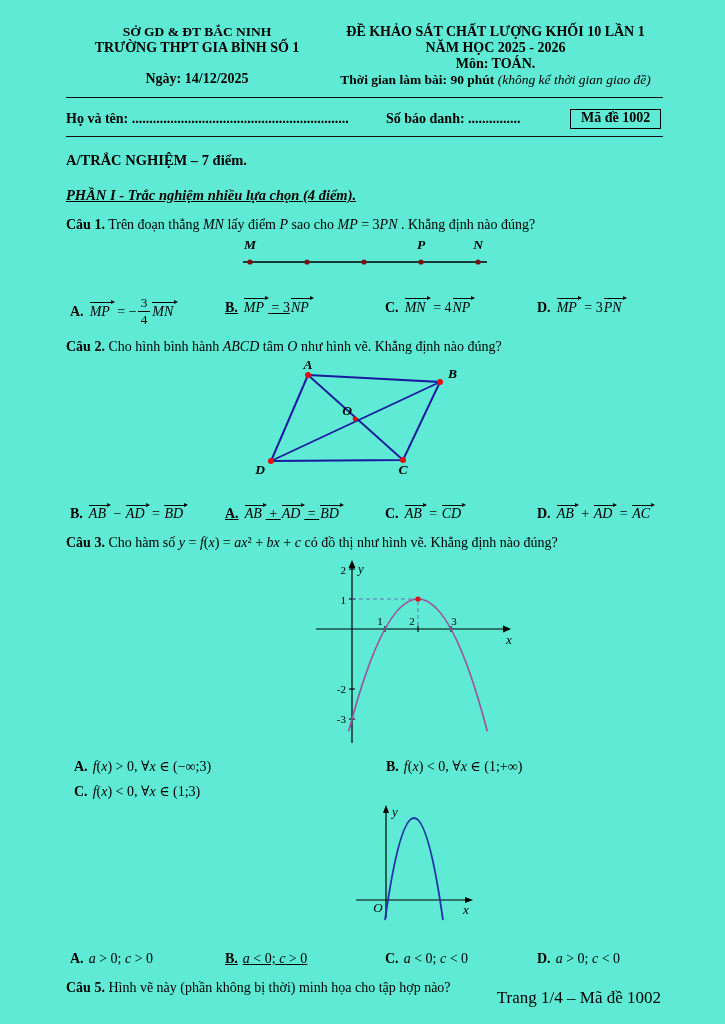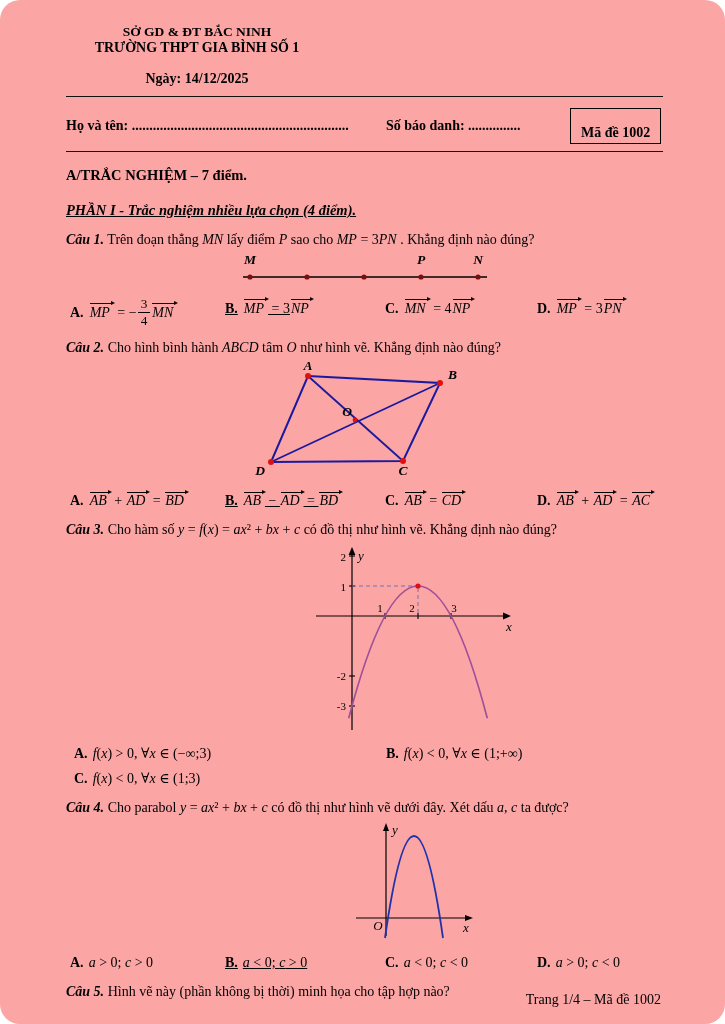--- a/index.html
+++ b/index.html
@@ -1,86 +1,94 @@
 <!DOCTYPE html>
 <html><head>
 <meta charset="utf-8">
 <style>
   * { margin:0; padding:0; box-sizing:border-box; }
   html,body { background:#fff; }
   body { width:725px; height:1024px; font-family:"Liberation Serif","DejaVu Serif",serif; color:#000; }
-  .page { position:relative; width:725px; height:1024px; padding:24px 62px 20px 66px; overflow:hidden; background:#fca5a5;border-radius:20px; }
+  .page { position:relative; width:725px; height:1024px; padding:24px 62px 20px 66px; overflow:hidden; background:#5eead4; }
 
   .b { font-weight:bold; }
   .i { font-style:italic; }
 
   .header { display:flex; }
   .h-left { width:262px; text-align:center; }
   .h-right { flex:1; text-align:center; }
   .h-left .l1 { font-size:13.5px; }
   .h-left .l2 { font-size:14px; }
   .h-left .date { font-size:14px; margin-top:15px; }
   .h-right .l1, .h-right .l2, .h-right .l3 { font-size:14px; }
   .h-right .l4 { font-size:13.5px; }
 
   .rule { border-top:1.6px solid #111; }
   .rule1 { margin-top:9px; }
   .rule2 { margin-top:7px; }
 
   .info-row { display:flex; align-items:center; margin-top:11px; font-size:14px; }
   .name { width:320px; overflow:hidden; white-space:nowrap; }
   .sbd  { width:168px; overflow:hidden; white-space:nowrap; }
-  .code-box { margin-left:16px; border:1.7px solid #000; padding:16px 10px 2px 10px; font-size:14px; white-space:nowrap; }
+  .code-box { margin-left:16px; border:1.7px solid #000; padding:0 10px 2px 10px; font-size:14px; white-space:nowrap; }
 
   .sec-a  { margin-top:15px; font-size:14.5px; }
   .sec-p1 { margin-top:18px; font-size:14.5px; text-decoration:underline; }
 
   .qline { margin-top:12px; font-size:14px; line-height:1.35; }
-  .q-label { font-weight:bold;font-style:italic; }
+  .q-label { font-weight:bold; }
   .mi { font-style:italic; }
 
   .fig-c { text-align:center; }
   .fig1 { margin-top:2px; }
   .fig2 { margin-top:2px; }
   .fig3 { margin:4px 0 0 246px; }
   .fig4 { margin:2px 0 0 282px; }
 
-  .opt-row { display:flex; margin-top:7px; padding-left:4px; font-size:14px; align-items:flex-start; }
+  .opt-row { display:flex; margin-top:21px; padding-left:4px; font-size:14px; align-items:flex-start; }
   .opt-row .opt:nth-child(1){ width:155px; }
   .opt-row .opt:nth-child(2){ width:160px;text-decoration:underline; }
   .opt-row .opt:nth-child(3){ width:152px; }
   .opt-row .opt:nth-child(4){ flex:1; }
   .opt-grid { display:grid; grid-template-columns:312px 1fr; row-gap:8px; margin-top:7px; padding-left:8px; font-size:14px; }
   .opt-label { font-weight:bold; padding-right:5px; }
 
   .vec { display:inline-block; position:relative; font-style:italic; padding:5px 4px 0 1px; line-height:1.05; }
   .vec::before { content:""; position:absolute; left:1px; right:3px; top:2.5px; border-top:1.2px solid #000; }
   .vec::after  { content:""; position:absolute; right:-1px; top:0.2px; width:0; height:0;
                  border-top:2.8px solid transparent; border-bottom:2.8px solid transparent; border-left:4.5px solid #000; }
 
   .frac { display:inline-block; vertical-align:-0.65em; text-align:center; line-height:1; font-size:0.95em; margin:0 1px; }
   .fnum { display:block; padding:0 3px 1.5px; border-bottom:1.1px solid #000; }
   .fden { display:block; padding-top:1.5px; }
 
   .svg-lbl { font-family:"Liberation Serif",serif; font-size:13.5px; font-weight:bold; font-style:italic; }
   .svg-ax  { font-family:"Liberation Serif",serif; font-size:13px; font-style:italic; }
   .svg-num { font-family:"Liberation Serif",serif; font-size:11px; }
 
-  .footer { position:absolute; right:64px; bottom:16px; font-size:14px;font-family:Liberation Serif, serif; }
+  .footer { position:absolute; right:64px; bottom:16px; font-size:17px;font-family:Liberation Serif, serif; }
 </style>
 </head>
 <body>
 
 <div class="page">
 
   <div class="header">
     <div class="h-left">
       <div class="l1 b">SỞ GD &amp; ĐT BẮC NINH</div>
       <div class="l2 b">TRƯỜNG THPT GIA BÌNH SỐ 1</div>
       <div class="date b">Ngày: 14/12/2025</div>
+    </div>
+    <div class="h-right">
+      <div class="l1 b">ĐỀ KHẢO SÁT CHẤT LƯỢNG KHỐI 10 LẦN 1</div>
+      <div class="l2 b">NĂM HỌC 2025 - 2026</div>
+      <div class="l3 b">Môn: TOÁN.</div>
+      <div class="l4">
+        <span class="b">Thời gian làm bài: 90 phút</span><span class="i"> (không kể thời gian giao đề)</span>
+      </div>
     </div>
   </div>
 
   <div class="rule rule1"></div>
 
   <div class="info-row">
     <span class="b name">Họ và tên: ..............................................................</span>
     <span class="b sbd">Số báo danh: ...............</span>
     <span class="code-box b">Mã đề 1002</span>
   </div>
@@ -127,22 +135,22 @@
       <circle cx="21" cy="102" r="3" fill="#e01010"></circle>
       <circle cx="105" cy="60" r="2.4" fill="#e01010"></circle>
       <text x="58" y="10" text-anchor="middle" class="svg-lbl">A</text>
       <text x="198" y="19" text-anchor="start" class="svg-lbl">B</text>
       <text x="153" y="115" text-anchor="middle" class="svg-lbl">C</text>
       <text x="10" y="115" text-anchor="middle" class="svg-lbl">D</text>
       <text x="97" y="56" text-anchor="middle" class="svg-lbl">O</text>
     </svg>
   </div>
   <div class="opt-row">
+    <div class="opt"><span class="opt-label">B.</span><span><span class="vec">AB</span> − <span class="vec">AD</span> = <span class="vec">BD</span></span></div>
     <div class="opt"><span class="opt-label">A.</span><span><span class="vec">AB</span> + <span class="vec">AD</span> = <span class="vec">BD</span></span></div>
-    <div class="opt"><span class="opt-label">B.</span><span><span class="vec">AB</span> − <span class="vec">AD</span> = <span class="vec">BD</span></span></div>
     <div class="opt"><span class="opt-label">C.</span><span><span class="vec">AB</span> = <span class="vec">CD</span></span></div>
     <div class="opt"><span class="opt-label">D.</span><span><span class="vec">AB</span> + <span class="vec">AD</span> = <span class="vec">AC</span></span></div>
   </div>
 
   <p class="qline">
     <span class="q-label">Câu 3.</span><span> Cho hàm số <span class="mi">y</span> = <span class="mi">f</span>(<span class="mi">x</span>) = <span class="mi">ax</span>² + <span class="mi">bx</span> + <span class="mi">c</span> có đồ thị như hình vẽ. Khẳng định nào đúng?</span>
   </p>
   <div class="fig3">
     <svg width="210" height="190" viewBox="0 0 210 190">
       <line x1="40" y1="9" x2="40" y2="186" stroke="#000" stroke-width="1.2"></line>
@@ -170,23 +178,20 @@
       <text x="34" y="136" text-anchor="end" class="svg-num">-2</text>
       <text x="34" y="166" text-anchor="end" class="svg-num">-3</text>
     </svg>
   </div>
   <div class="opt-grid">
     <div class="opt"><span class="opt-label">A.</span><span><span class="mi">f</span>(<span class="mi">x</span>) &gt; 0, ∀<span class="mi">x</span> ∈ (−∞;3)</span></div>
     <div class="opt"><span class="opt-label">B.</span><span><span class="mi">f</span>(<span class="mi">x</span>) &lt; 0, ∀<span class="mi">x</span> ∈ (1;+∞)</span></div>
     <div class="opt"><span class="opt-label">C.</span><span><span class="mi">f</span>(<span class="mi">x</span>) &lt; 0, ∀<span class="mi">x</span> ∈ (1;3)</span></div>
   </div>
 
-  <p class="qline">
-    <span class="q-label">Câu 4.</span><span> Cho parabol <span class="mi">y</span> = <span class="mi">ax</span>² + <span class="mi">bx</span> + <span class="mi">c</span> có đồ thị như hình vẽ dưới đây. Xét dấu <span class="mi">a</span>, <span class="mi">c</span> ta được?</span>
-  </p>
   <div class="fig4">
     <svg width="130" height="124" viewBox="0 0 130 124">
       <line x1="38" y1="8" x2="38" y2="116" stroke="#000" stroke-width="1.2"></line>
       <polygon points="38,3 35,11 41,11" fill="#000"></polygon>
       <line x1="8" y1="98" x2="119" y2="98" stroke="#000" stroke-width="1.2"></line>
       <polygon points="125,98 117,95 117,101" fill="#000"></polygon>
       <path d="M 37 118 Q 66 -86 95 118" fill="none" stroke-width="1.8" stroke="#2233aa"></path>
       <text x="44" y="14" class="svg-ax">y</text>
       <text x="115" y="112" class="svg-ax">x</text>
       <text x="30" y="110" text-anchor="middle" class="svg-ax">O</text>

